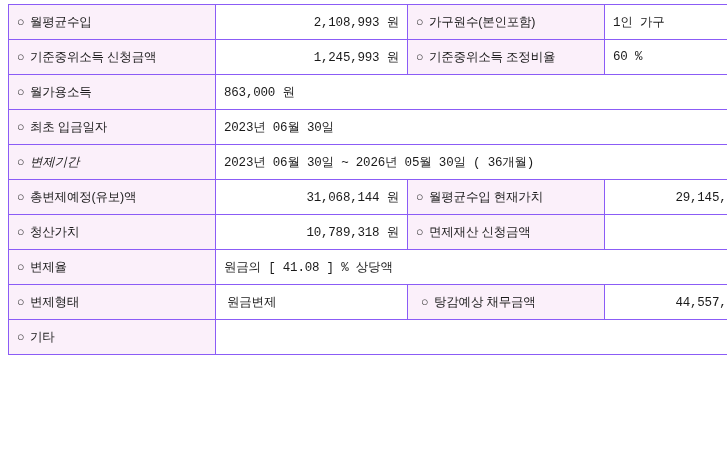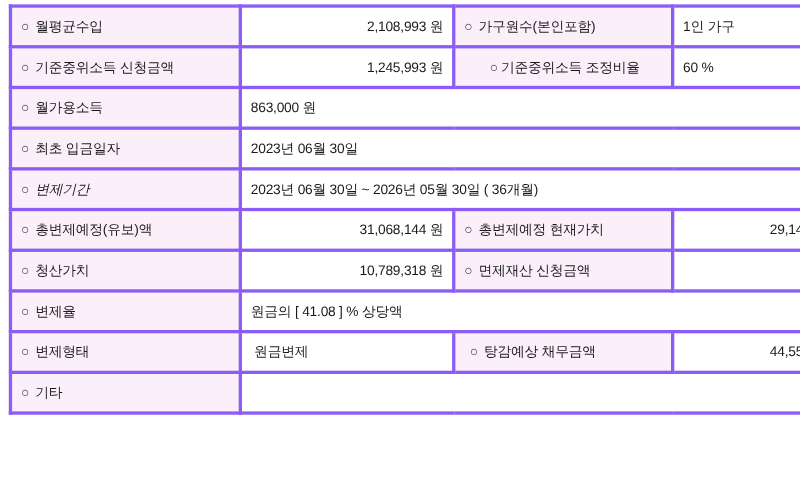--- a/index.html
+++ b/index.html
@@ -20,33 +20,34 @@
     left: 8px;
     top: 4px;
     width: 700px;
   }
   table.form {
     border-collapse: collapse;
     width: 700px;
     table-layout: fixed;
   }
   table.form td {
-    border: 3px solid #8b5cf6;
+    border: 1px solid #8b5cf6;
     padding: 0 8px;
     height: 34px;
     vertical-align: middle;
     font-size: 12.5px;
     letter-spacing: -0.2px;
   }
   td.label {
     background: #fbf0fa;
     white-space: nowrap;
   }
   td.value {
     background: #ffffff;
+    font-family: Liberation Mono, monospace;
   }
   td.value.num {
     text-align: right;
   }
   .bullet {
     display: inline-block;
     width: 13px;
     color: #333;
   }
   .lbl-text {
@@ -65,39 +66,39 @@
     <tbody id="form-body">
         <tr>
           <td class="label" style="width: 190px;"><span class="bullet">○</span><span class="lbl-text">월평균수입</span></td>
           <td class="value num" style="width: 175px;"><span>2,108,993 원</span></td>
           <td class="label" style="width: 180px;"><span class="bullet">○</span><span class="lbl-text">가구원수(본인포함)</span></td>
           <td class="value" style="width: 155px;"><span>1인 가구</span></td>
         </tr>
         <tr>
           <td class="label" style="width: 190px;"><span class="bullet">○</span><span class="lbl-text">기준중위소득 신청금액</span></td>
           <td class="value num" style="width: 175px; padding-left: 40px;"><span>1,245,993 원</span></td>
-          <td class="label" style="width: 180px; text-align: center;"><span class="bullet">○</span><span class="lbl-text">기준중위소득 조정비율</span></td>
+          <td class="label" style="width: 180px;"><span class="bullet">○</span><span class="lbl-text">기준중위소득 조정비율</span></td>
           <td class="value" style="width: 155px;"><span>60 %</span></td>
         </tr>
         <tr>
           <td class="label" style="width: 190px;"><span class="bullet">○</span><span class="lbl-text">월가용소득</span></td>
           <td class="value" colspan="3"><span>863,000 원</span></td>
         </tr>
         <tr>
           <td class="label" style="width: 190px;"><span class="bullet">○</span><span class="lbl-text">최초 입금일자</span></td>
           <td class="value" colspan="3"><span>2023년 06월 30일</span></td>
         </tr>
         <tr>
           <td class="label" style="width: 190px; font-style: italic;"><span class="bullet">○</span><span class="lbl-text">변제기간</span></td>
           <td class="value" colspan="3"><span>2023년 06월 30일 ~ 2026년 05월 30일 ( 36개월)</span></td>
         </tr>
         <tr>
           <td class="label" style="width: 190px;"><span class="bullet">○</span><span class="lbl-text">총변제예정(유보)액</span></td>
           <td class="value num" style="width: 175px;"><span>31,068,144 원</span></td>
-          <td class="label" style="width: 180px;"><span class="bullet">○</span><span class="lbl-text">총변제예정 현재가치</span></td>
+          <td class="label" style="width: 180px;"><span class="bullet">○</span><span class="lbl-text">월평균수입 현재가치</span></td>
           <td class="value num" style="width: 155px;"><span>29,145,149 원</span></td>
         </tr>
         <tr>
           <td class="label" style="width: 190px;"><span class="bullet">○</span><span class="lbl-text">청산가치</span></td>
           <td class="value num" style="width: 175px;"><span>10,789,318 원</span></td>
           <td class="label" style="width: 180px;"><span class="bullet">○</span><span class="lbl-text">면제재산 신청금액</span></td>
           <td class="value num" style="width: 155px;"></td>
         </tr>
         <tr>
           <td class="label" style="width: 190px;"><span class="bullet">○</span><span class="lbl-text">변제율</span></td>

